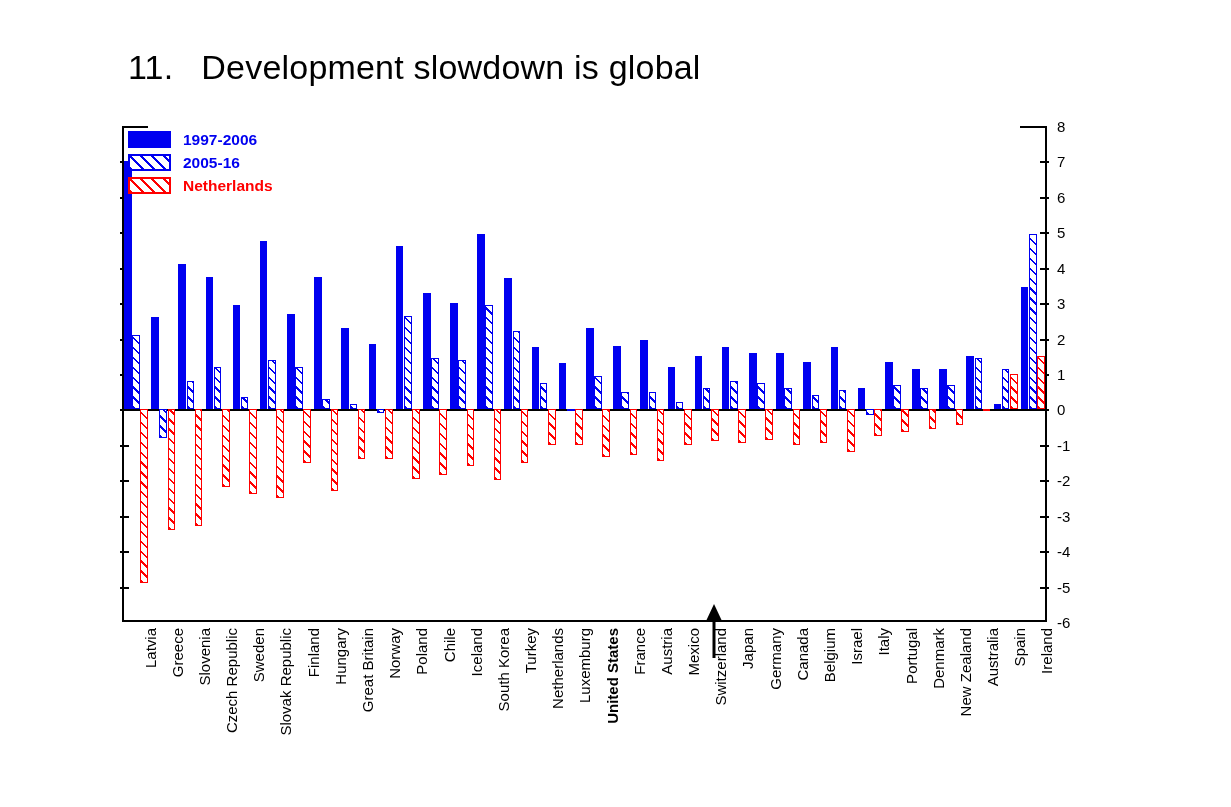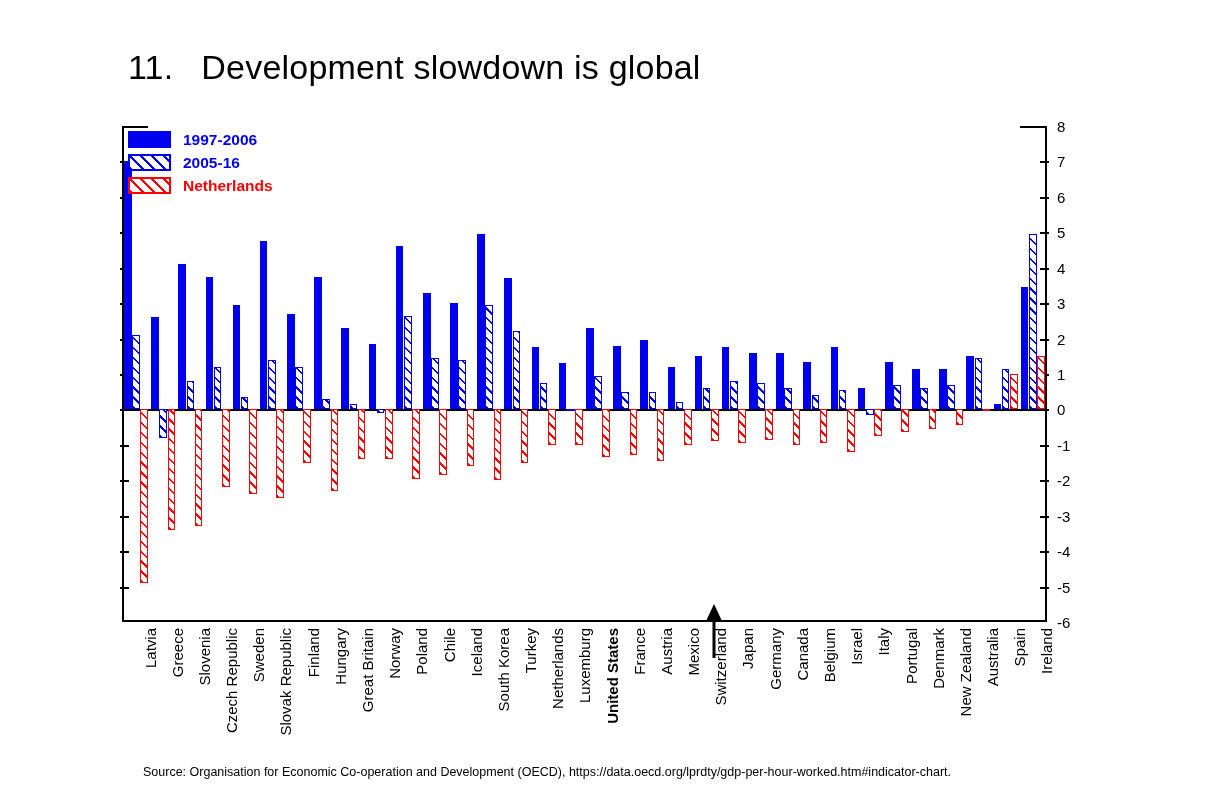--- a/index.html
+++ b/index.html
@@ -303,14 +303,13 @@
     <div class="lg-row">
       <span class="lg-swatch s2"></span>
       <span class="lg-text blue">2005-16</span>
     </div>
     <div class="lg-row">
       <span class="lg-swatch s3"></span>
       <span class="lg-text red">Netherlands</span>
     </div>
   </div>
 
-  <div id="source">Source:  Organisation for Economic Co-operation and Development (OECD), https://data.oecd.org/lprdty/gdp-per-hour-worked.htm#indicator-chart.</div>
 </div>
 
 </body></html>

